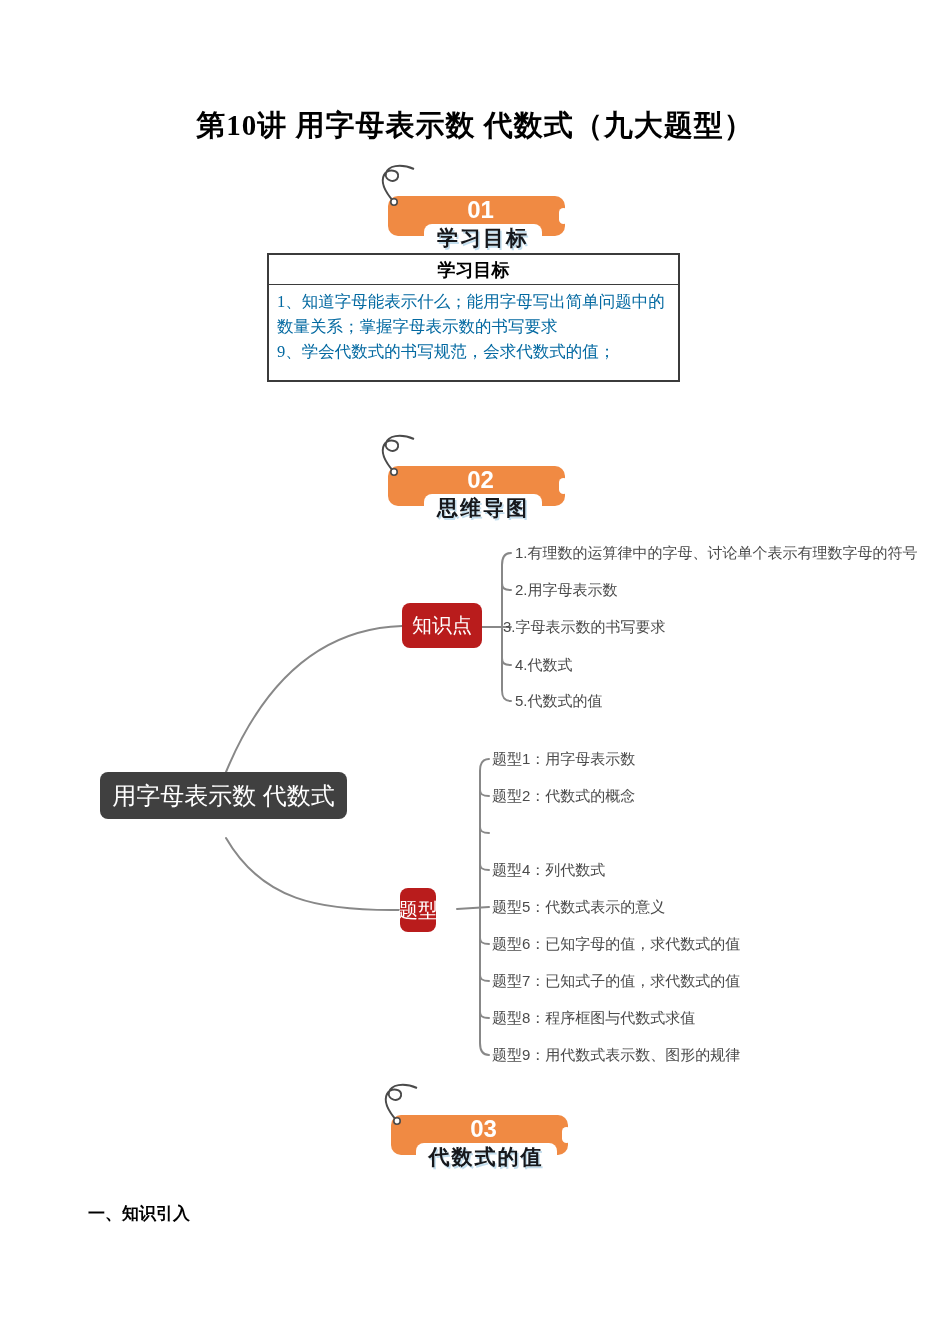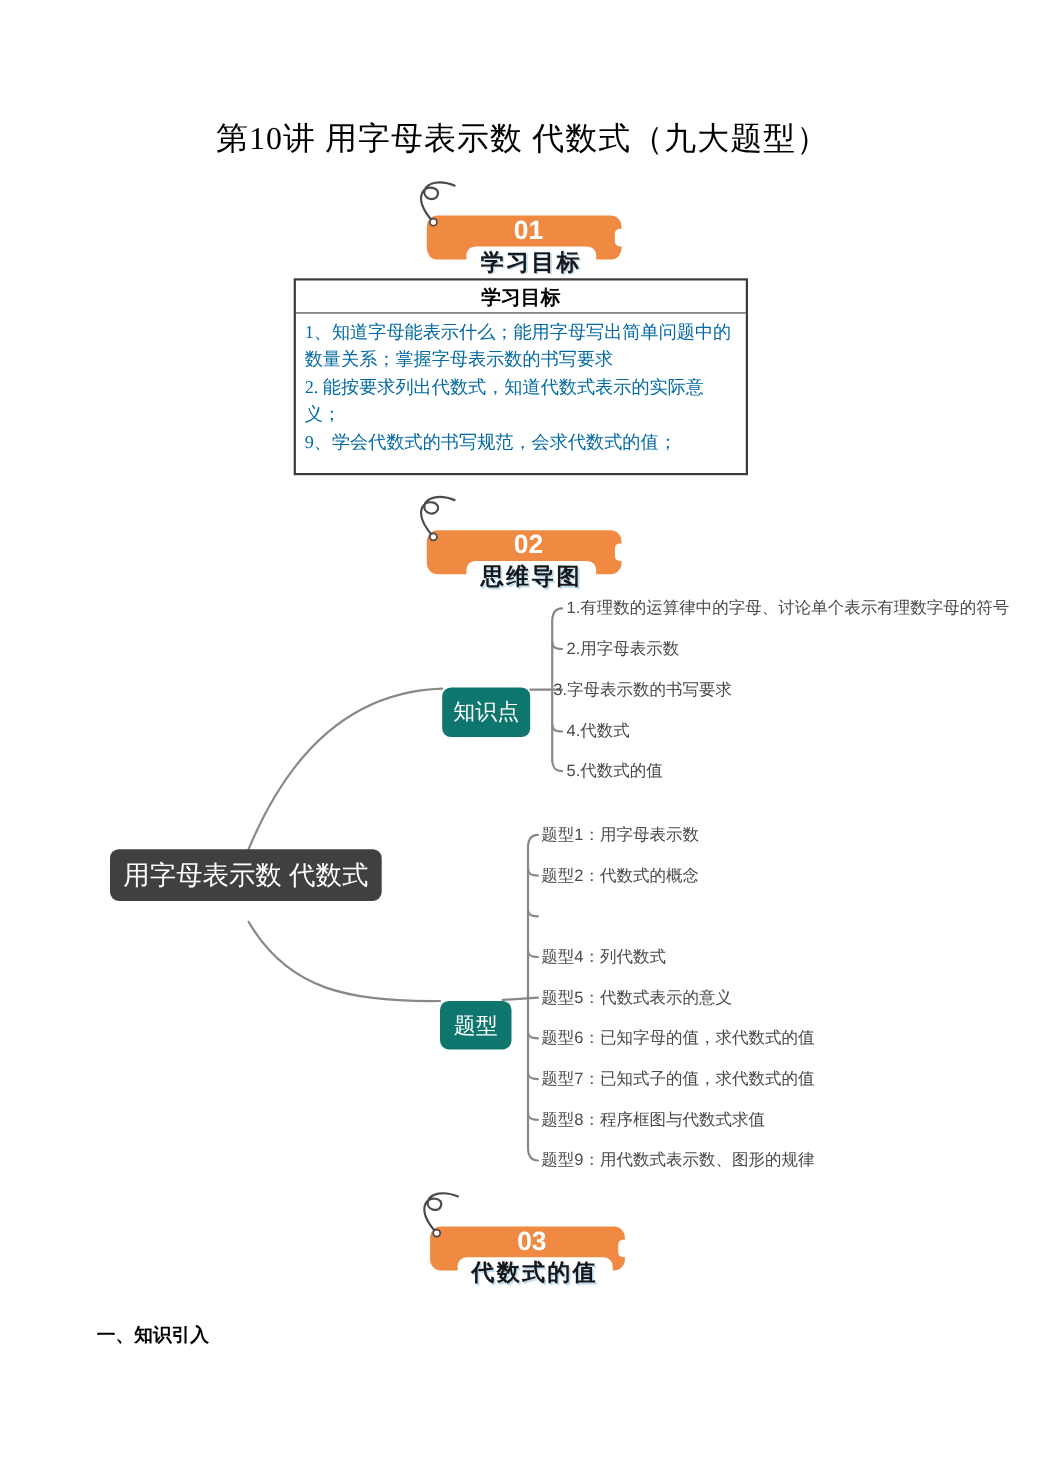--- a/index.html
+++ b/index.html
@@ -3,21 +3,21 @@
 <meta charset="utf-8">
 <style>
   html,body { margin:0; padding:0; background:#fff; }
   .page {
     position:relative; width:950px; height:1344px; background:#ffffff;
     font-family:"Liberation Sans", sans-serif; overflow:hidden;
   }
   .title {
     position:absolute; top:106px; left:0; width:950px; margin:0;
     text-align:center; font-family:"Liberation Serif", serif;
-    font-size:29px; font-weight:normal; color:#000; letter-spacing:1px;
+    font-size:29px; font-weight:bold; color:#000; letter-spacing:1px;
   }
 
   
   .badge {
     position:absolute; width:177px; height:40px; background:#F08A43;
     border-radius:10px; display:flex; align-items:center;
     padding-left:8px; box-sizing:border-box;flex-direction:column;
   }
   .badge .num {
     color:#fff; font-size:24px; font-weight:bold; width:34px; text-align:center;
@@ -48,27 +48,26 @@
   .objtable-body { padding:4px 8px 16px; font-size:16.5px; line-height:25px; color:#0369a1; }
 
   
   .mindlines { position:absolute; left:0; top:0; width:950px; height:1344px; pointer-events:none; }
   .mind-root {
     position:absolute; left:100px; top:772px; width:247px; height:47px;
     background:#404040; border-radius:8px; color:#fff; font-size:24px;
     display:flex; align-items:center; justify-content:center; white-space:nowrap;
   }
   .mind-branch {
-    position:absolute; background:#0f766e; border-radius:8px; color:#fff;
+    position:absolute; background:#b91c1c; border-radius:8px; color:#fff;
     font-size:20px; display:flex; align-items:center; justify-content:center;
     white-space:nowrap;
-    margin-top:22px;
   }
   #branch-knowledge { left:402px; top:603px; width:80px; height:45px; }
-  #branch-types    { left:400px; top:888px; width:65px; height:44px; }
+  #branch-types    { left:400px; top:888px; width:36px; height:44px; }
   .mind-item {
     position:absolute; transform:translateY(-50%); font-size:15px;
     color:#4A4A4A; white-space:nowrap;
   }
 
   .footer-heading {
     position:absolute; left:88px; top:1202px; font-size:17px;
     font-weight:bold; color:#000;
   }
 </style>
@@ -86,26 +85,25 @@
     </svg>
     <span class="num">01</span>
     <span class="pill">学习目标</span>
     <span class="notch"></span>
   </div>
 
   <div class="objtable">
     <div class="objtable-header">学习目标</div>
     <div class="objtable-body">
       <div>1、知道字母能表示什么；能用字母写出简单问题中的数量关系；掌握字母表示数的书写要求</div>
-      <div>2. 能按要求列出代数式，知道代数式表示的实际意义；</div>
       <div>9、学会代数式的书写规范，会求代数式的值；</div>
     </div>
   </div>
 
-  <div class="badge" style="left:388px; top:466px;margin-top:16px;">
+  <div class="badge" style="left:388px; top:466px;">
     <svg class="pin" width="46" height="46" viewBox="0 0 46 46">
       <path d="M 20 40 C 12 31 6 21 10 13 C 14 6 26 8 24 15 C 22 22 10 19 12 11 C 14 4 26 1 40 7" fill="none" stroke="#4a4a4a" stroke-width="2"></path>
       <circle cx="20" cy="40" r="3.2" fill="#fff" stroke="#4a4a4a" stroke-width="1.6"></circle>
     </svg>
     <span class="num">02</span>
     <span class="pill">思维导图</span>
     <span class="notch"></span>
   </div>
 
   <svg class="mindlines" viewBox="0 0 950 1344">

